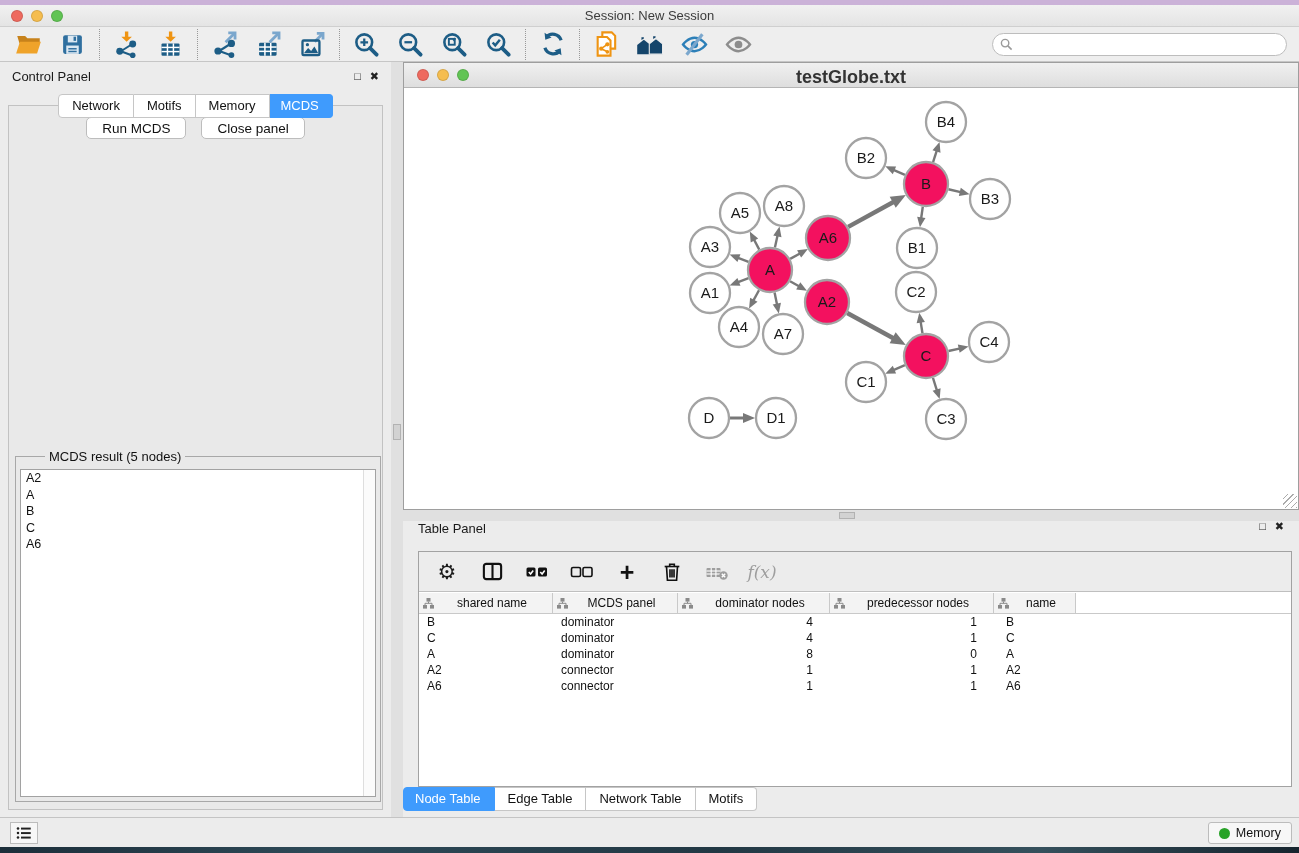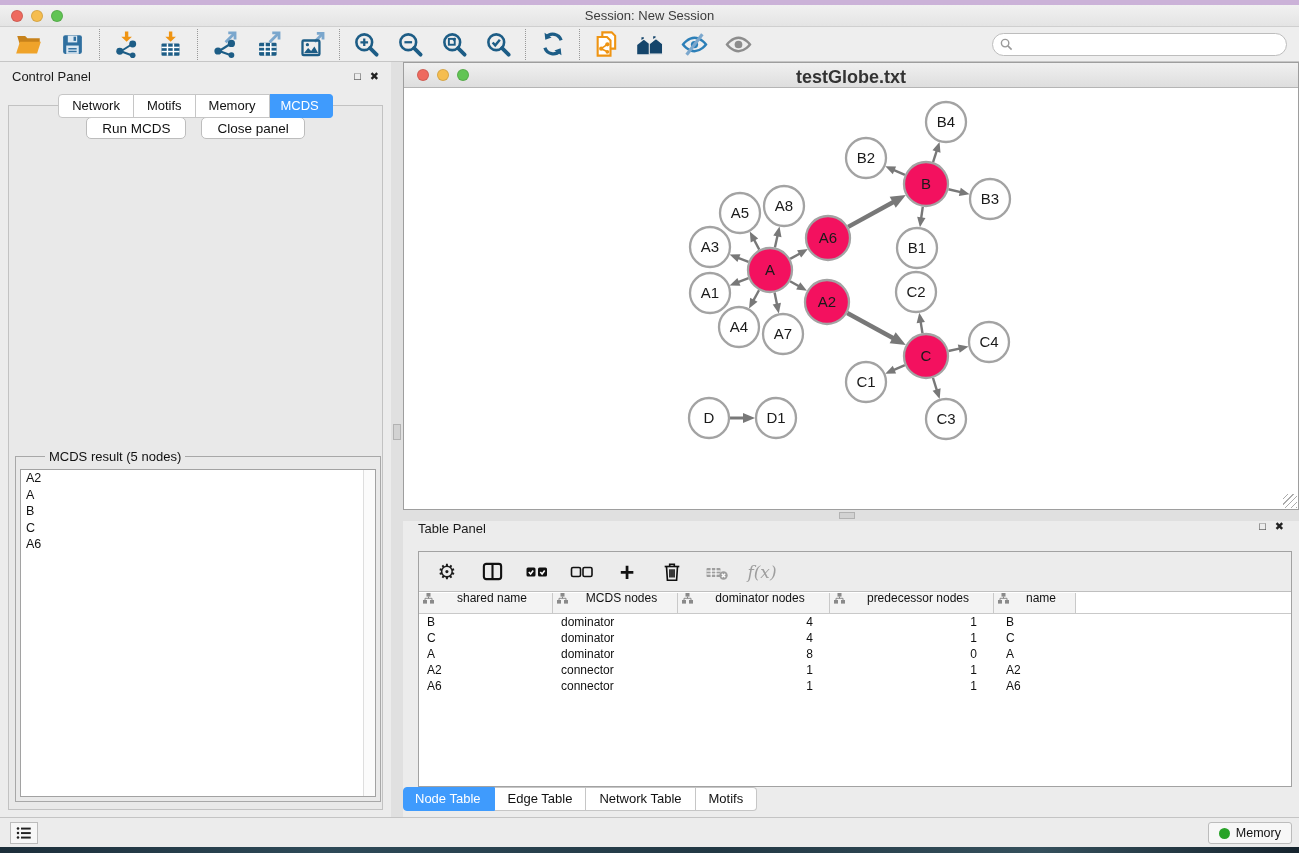--- a/index.html
+++ b/index.html
@@ -71,21 +71,21 @@
   .table-panel{position:absolute;top:459px;left:0;width:896px;height:296px;background:#ececec;}
   .tp-header{height:26px;display:flex;align-items:flex-start;padding:0 15px;font-size:13px;color:#1a1a1a;}
   .tp-box{position:absolute;left:15px;right:7px;top:30px;height:236px;border:1px solid #a2a2a2;background:#fff;}
   .tp-toolbar{height:40px;background:#ececec;border-bottom:1px solid #bfbfbf;display:flex;align-items:center;gap:19px;padding:0 15px;}
   .tp-btn{width:26px;height:26px;display:flex;align-items:center;justify-content:center;cursor:pointer;}
   .gear-glyph{font-size:21px;color:#1c1c1c;line-height:22px;}
   .plus-glyph{font-size:25px;font-weight:bold;color:#111;line-height:22px;}
   .fx-glyph{font-family:"DejaVu Serif",serif;font-style:italic;font-size:17px;color:#9e9e9e;}
   .tp-table{position:absolute;top:41px;left:0;right:0;bottom:0;background:#fff;overflow:hidden;}
   .header-row{display:flex;height:21px;border-bottom:1px solid #c9c9c9;}
-  .hcell{display:flex;align-items:flex-end;background:#f3f3f3;border-right:1px solid #c9c9c9;font-size:12px;color:#111;padding:8px 3px;}
+  .hcell{display:flex;align-items:center;background:#f3f3f3;border-right:1px solid #c9c9c9;font-size:12px;color:#111;padding:8px 3px;}
   .hcell .hlabel{flex:1;text-align:center;}
   .hfill{flex:1;background:#fff;}
   .trow{display:flex;height:16px;align-items:center;font-size:12px;color:#111;}
   .tcell{overflow:hidden;white-space:nowrap;}
   .al{padding-left:8px;text-align:left;} .ar{padding-right:17px;text-align:right;} .aln{padding-left:12px;text-align:left;}
   .tp-tabs{position:absolute;bottom:6px;left:0;right:0;display:flex;}
 
   
   .statusbar{position:absolute;top:817px;left:0;right:0;height:30px;background:#ececec;border-top:1px solid #c4c4c4;}
   .sb-btn{position:absolute;left:10px;top:4px;width:28px;height:22px;background:#f7f7f7;border:1px solid #bcbcbc;display:flex;align-items:center;justify-content:center;cursor:pointer;}
@@ -561,21 +561,21 @@
                 </div>
                 <div class="hcell" style="width: 125px;">
                   <svg width="13" height="13" viewBox="0 0 13 13">
                     <g fill="#8a8a8a">
                       <rect x="4.5" y="1" width="4" height="3.6"></rect>
                       <rect x="1" y="8" width="4" height="3.6"></rect>
                       <rect x="8" y="8" width="4" height="3.6"></rect>
                     </g>
                     <path d="M6.5 4.6v1.7M3 8V6.3h7V8" fill="none" stroke="#8a8a8a" stroke-width="1"></path>
                   </svg>
-                  <span class="hlabel">MCDS nodes</span>
+                  <span class="hlabel">MCDS panel</span>
                 </div>
                 <div class="hcell" style="width: 152px;">
                   <svg width="13" height="13" viewBox="0 0 13 13">
                     <g fill="#8a8a8a">
                       <rect x="4.5" y="1" width="4" height="3.6"></rect>
                       <rect x="1" y="8" width="4" height="3.6"></rect>
                       <rect x="8" y="8" width="4" height="3.6"></rect>
                     </g>
                     <path d="M6.5 4.6v1.7M3 8V6.3h7V8" fill="none" stroke="#8a8a8a" stroke-width="1"></path>
                   </svg>

